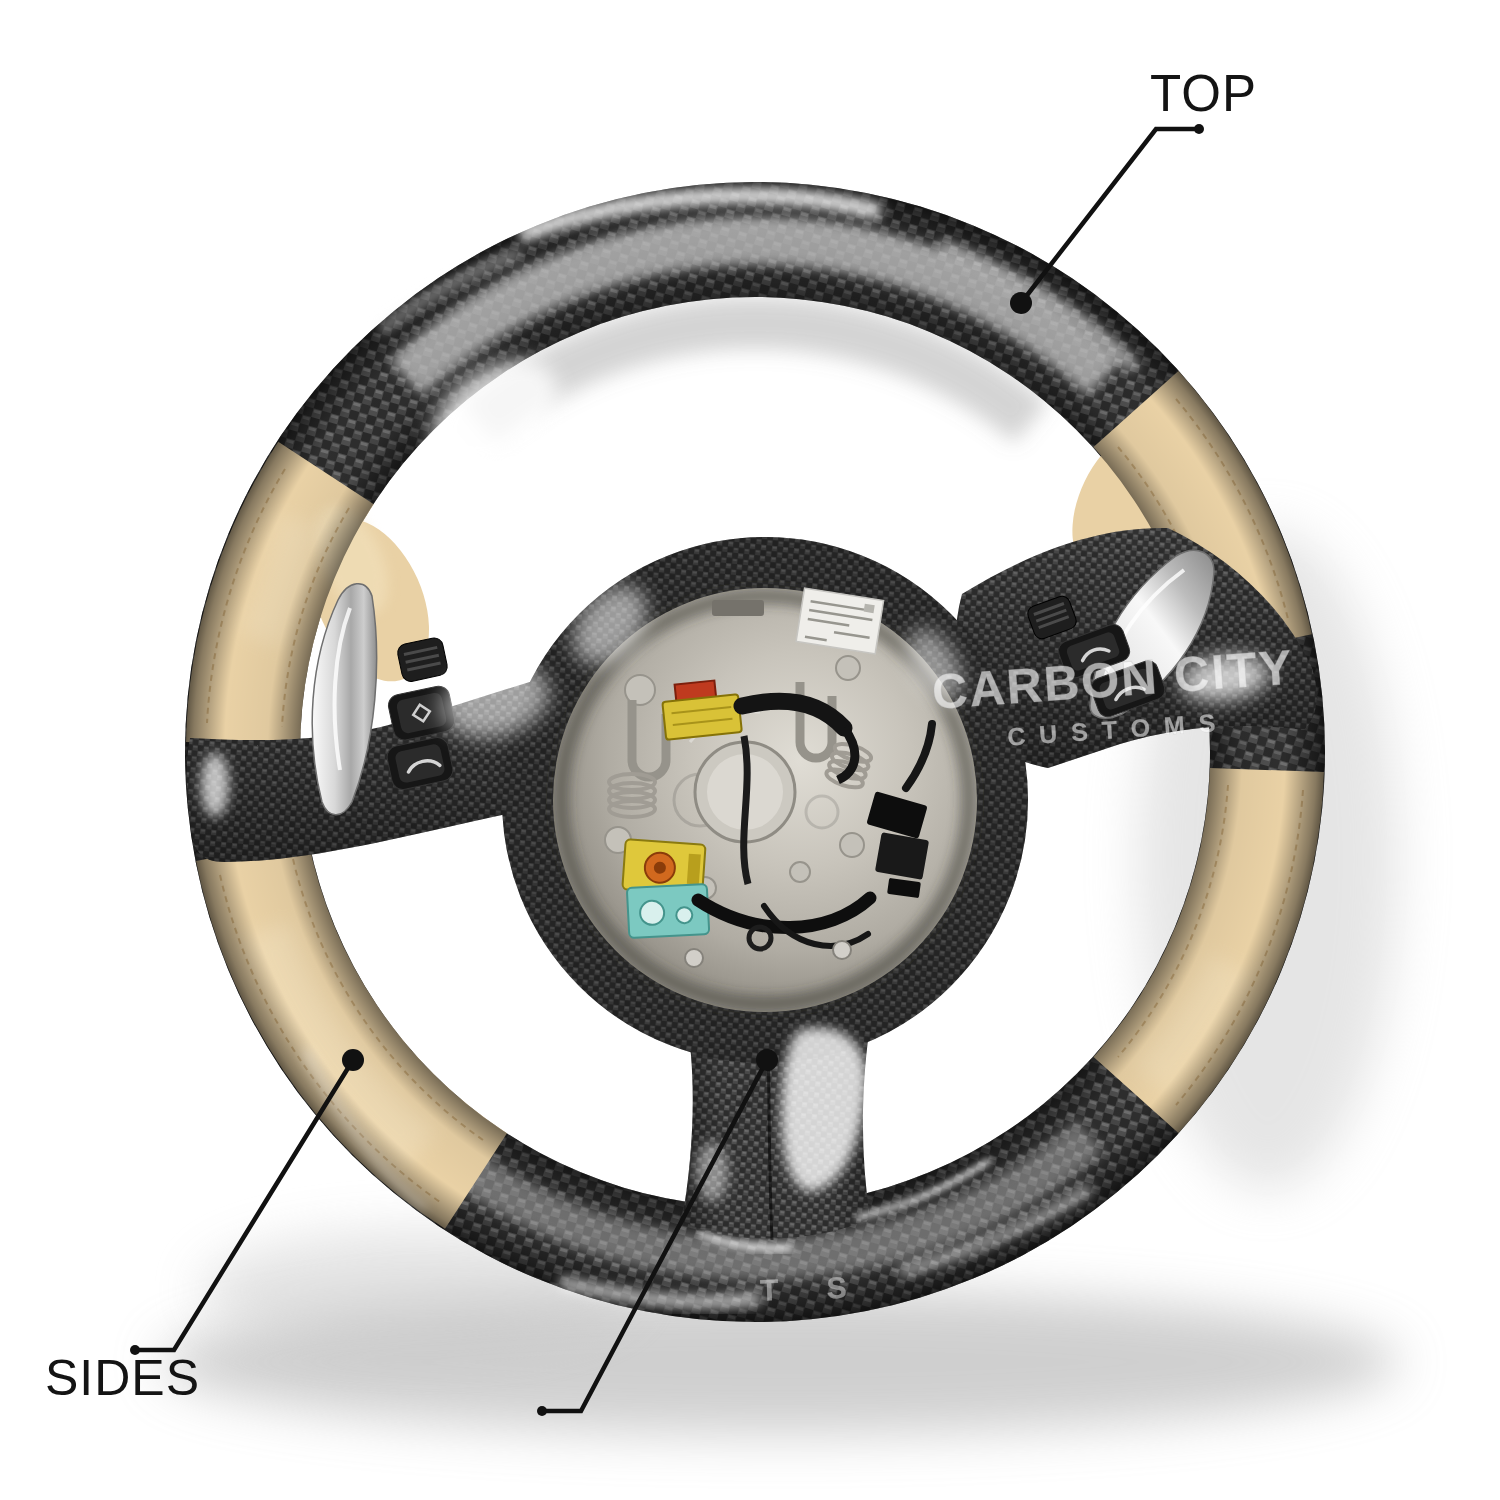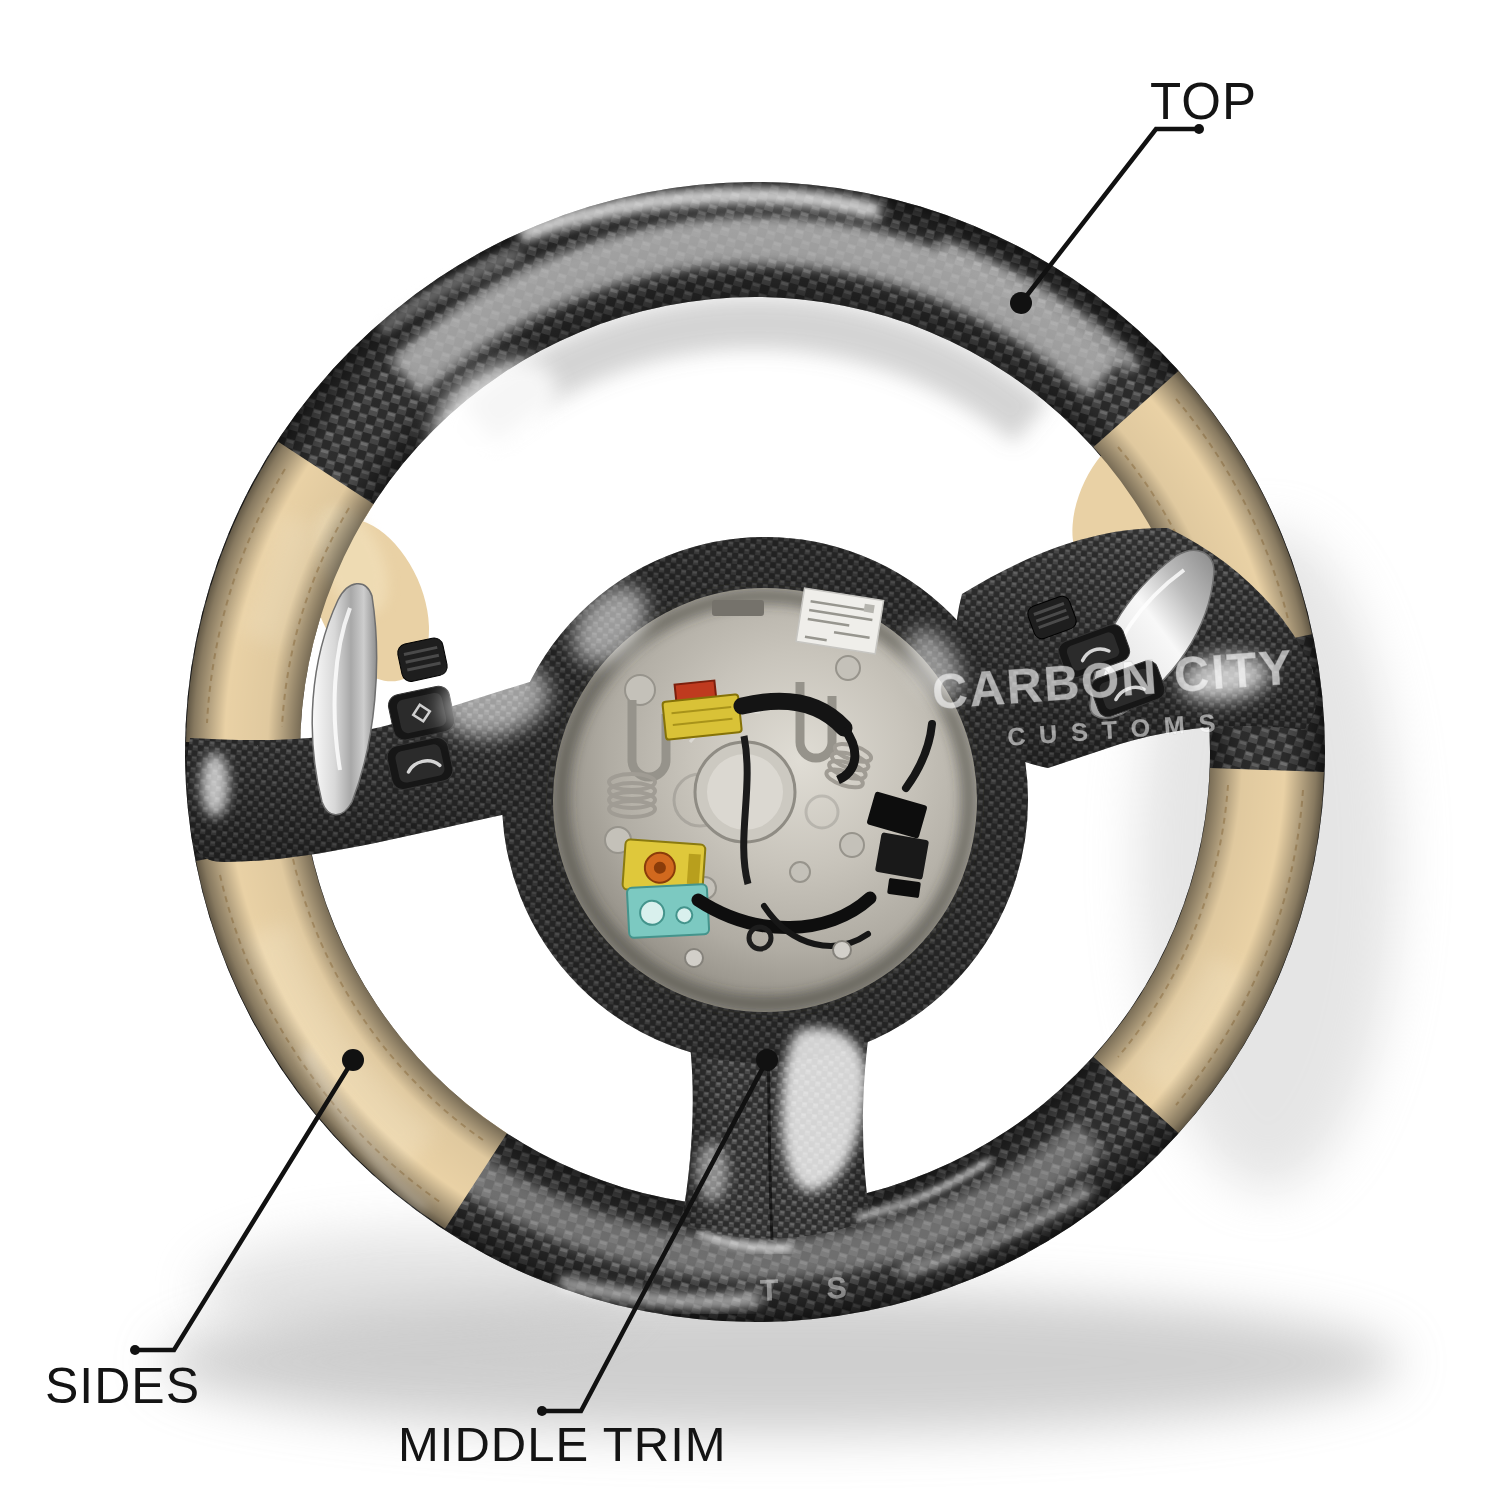--- a/index.html
+++ b/index.html
@@ -1,20 +1,20 @@
 <!DOCTYPE html>
 <html><head>
 <meta charset="utf-8">
 <style>
   html,body{margin:0;padding:0;background:#fff;}
   #stage{position:relative;width:1500px;height:1500px;background:#ffffff;overflow:hidden;
          font-family:"Liberation Sans", sans-serif;}
   #wheel-svg{position:absolute;left:0;top:0;}
   .anno{position:absolute;color:#141414;font-weight:400;letter-spacing:1px;line-height:1;
-        font-family:"Liberation Sans", sans-serif;white-space:nowrap;margin-top:8px;}
+        font-family:"Liberation Sans", sans-serif;white-space:nowrap;}
   #anno-top{left:1150px;top:68px;font-size:51px;}
   #anno-sides{left:45px;top:1353px;font-size:50px;}
   #anno-middle{left:398px;top:1412px;font-size:49px;}
   #watermark{position:absolute;left:930px;top:664px;transform:rotate(-4deg);
              transform-origin:left top;pointer-events:none;}
   #watermark .wm1{font-size:49px;font-weight:bold;letter-spacing:2px;
       color:rgba(255,255,255,0.62);-webkit-text-stroke:1px rgba(175,175,175,0.30);}
   #watermark .wm2{margin-top:8px;margin-left:72px;font-size:25px;font-weight:bold;
       letter-spacing:14px;color:rgba(255,255,255,0.55);
       -webkit-text-stroke:0.5px rgba(180,180,180,0.30);}
@@ -319,15 +319,14 @@
 </svg>
 
 <div id="watermark">
   <div class="wm1">CARBON CITY</div>
   <div class="wm2">CUSTOMS</div>
 </div>
 <div id="watermark-frag">T S</div>
 
 <div id="anno-top" class="anno">TOP</div>
 <div id="anno-sides" class="anno">SIDES</div>
-<div id="anno-middle" class="anno">MIDDLE TRIM</div>
 
 </div>
 
 </body></html>

